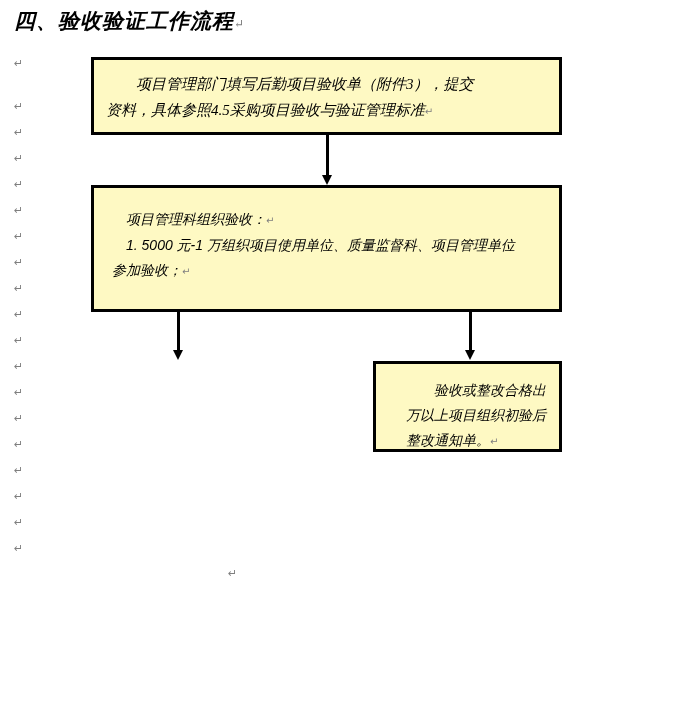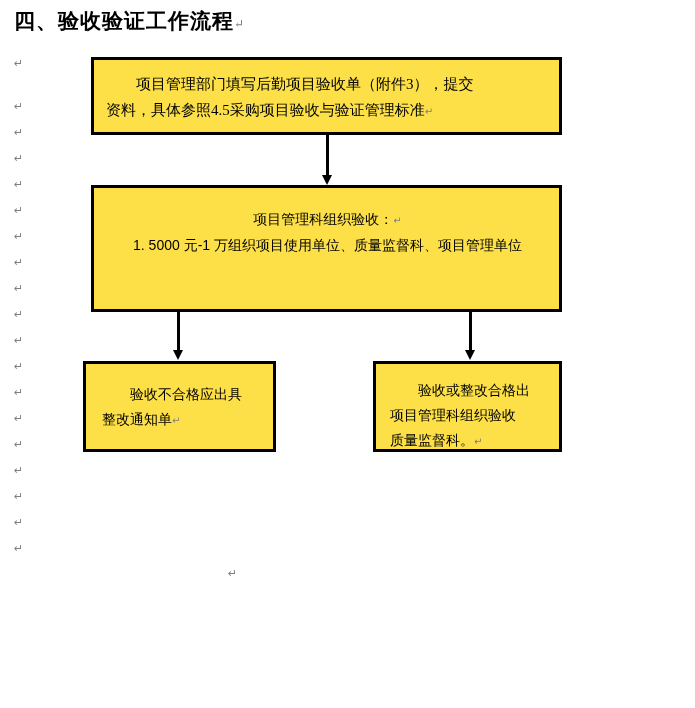--- a/index.html
+++ b/index.html
@@ -11,20 +11,21 @@
   body {
     font-family: "Liberation Serif", "DejaVu Serif", serif;
     color: #000000;
   }
   #page {
     position: relative;
     width: 695px;
     height: 613px;
     background: #ffffff;
     overflow: hidden;
+    font-style: italic;
   }
 
   
   .doc-title {
     position: absolute;
     left: 14px;
     top: 7px;
     font-family: "Liberation Serif", "DejaVu Serif", serif;
     font-size: 21px;
     font-weight: bold;
@@ -48,21 +49,21 @@
     line-height: 11px;
     color: #7f7f7f;
     user-select: none;
   }
 
   
   .flow-box {
     position: absolute;
     box-sizing: border-box;
     border: 3px solid #000000;
-    background: #fde047;
+    background: #fef9c3;
   }
   .box-text {
     font-family: "Liberation Serif", "DejaVu Serif", serif;
     font-size: 15px;
     line-height: 26px;
     color: #000000;
   }
   .box-text.gothic {
     font-family: "Liberation Sans", "DejaVu Sans", sans-serif;
     font-size: 14px;
@@ -89,21 +90,20 @@
 
   
   #box-organize {
     left: 91px;
     top: 185px;
     width: 471px;
     height: 127px;
   }
   #box-organize .inner {
     padding: 19px 30px 0 18px;
-    text-align: center;
   }
 
   
   #box-reject {
     left: 83px;
     top: 361px;
     width: 193px;
     height: 91px;
   }
   #box-reject .inner {
@@ -112,20 +112,21 @@
 
   
   #box-accept {
     left: 373px;
     top: 361px;
     width: 189px;
     height: 91px;
   }
   #box-accept .inner {
     padding: 14px 12px 0 14px;
+    margin-left: 16px;
   }
 
   
   .connector {
     position: absolute;
   }
   .connector .stem {
     position: absolute;
     left: 0;
     top: 0;
@@ -191,41 +192,36 @@
 
   <div class="connector" id="conn-intake-organize">
     <div class="stem"></div>
     <div class="head"></div>
   </div>
 
   <div class="flow-box" id="box-organize">
     <div class="inner">
       <div class="box-text gothic indent1"><span>项目管理科组织验收：</span><span class="pilcrow">↵</span></div>
       <div class="box-text gothic indent1">1. 5000 元-1 万组织项目使用单位、质量监督科、项目管理单位</div>
+      <div class="box-text gothic"><span>参加验收；</span><span class="pilcrow">↵</span></div>
     </div>
   </div>
 
   <div class="connector" id="conn-organize-reject">
     <div class="stem"></div>
     <div class="head"></div>
   </div>
 
   <div class="connector" id="conn-organize-accept">
     <div class="stem"></div>
     <div class="head"></div>
   </div>
 
-  <div class="flow-box" id="box-reject">
-    <div class="inner">
-      <div class="box-text gothic indent2">验收不合格应出具</div>
-      <div class="box-text gothic"><span>整改通知单</span><span class="pilcrow">↵</span></div>
-    </div>
-  </div>
 
   <div class="flow-box" id="box-accept">
     <div class="inner">
       <div class="box-text gothic indent2">验收或整改合格出</div>
-      <div class="box-text gothic">项目管理科组织验收</div>
-      <div class="box-text gothic"><span>质量监督科。</span><span class="pilcrow">↵</span></div>
+      <div class="box-text gothic">万以上项目组织初验后</div>
+      <div class="box-text gothic"><span>整改通知单。</span><span class="pilcrow">↵</span></div>
     </div>
   </div>
 
 </div>
 
 </body></html>

